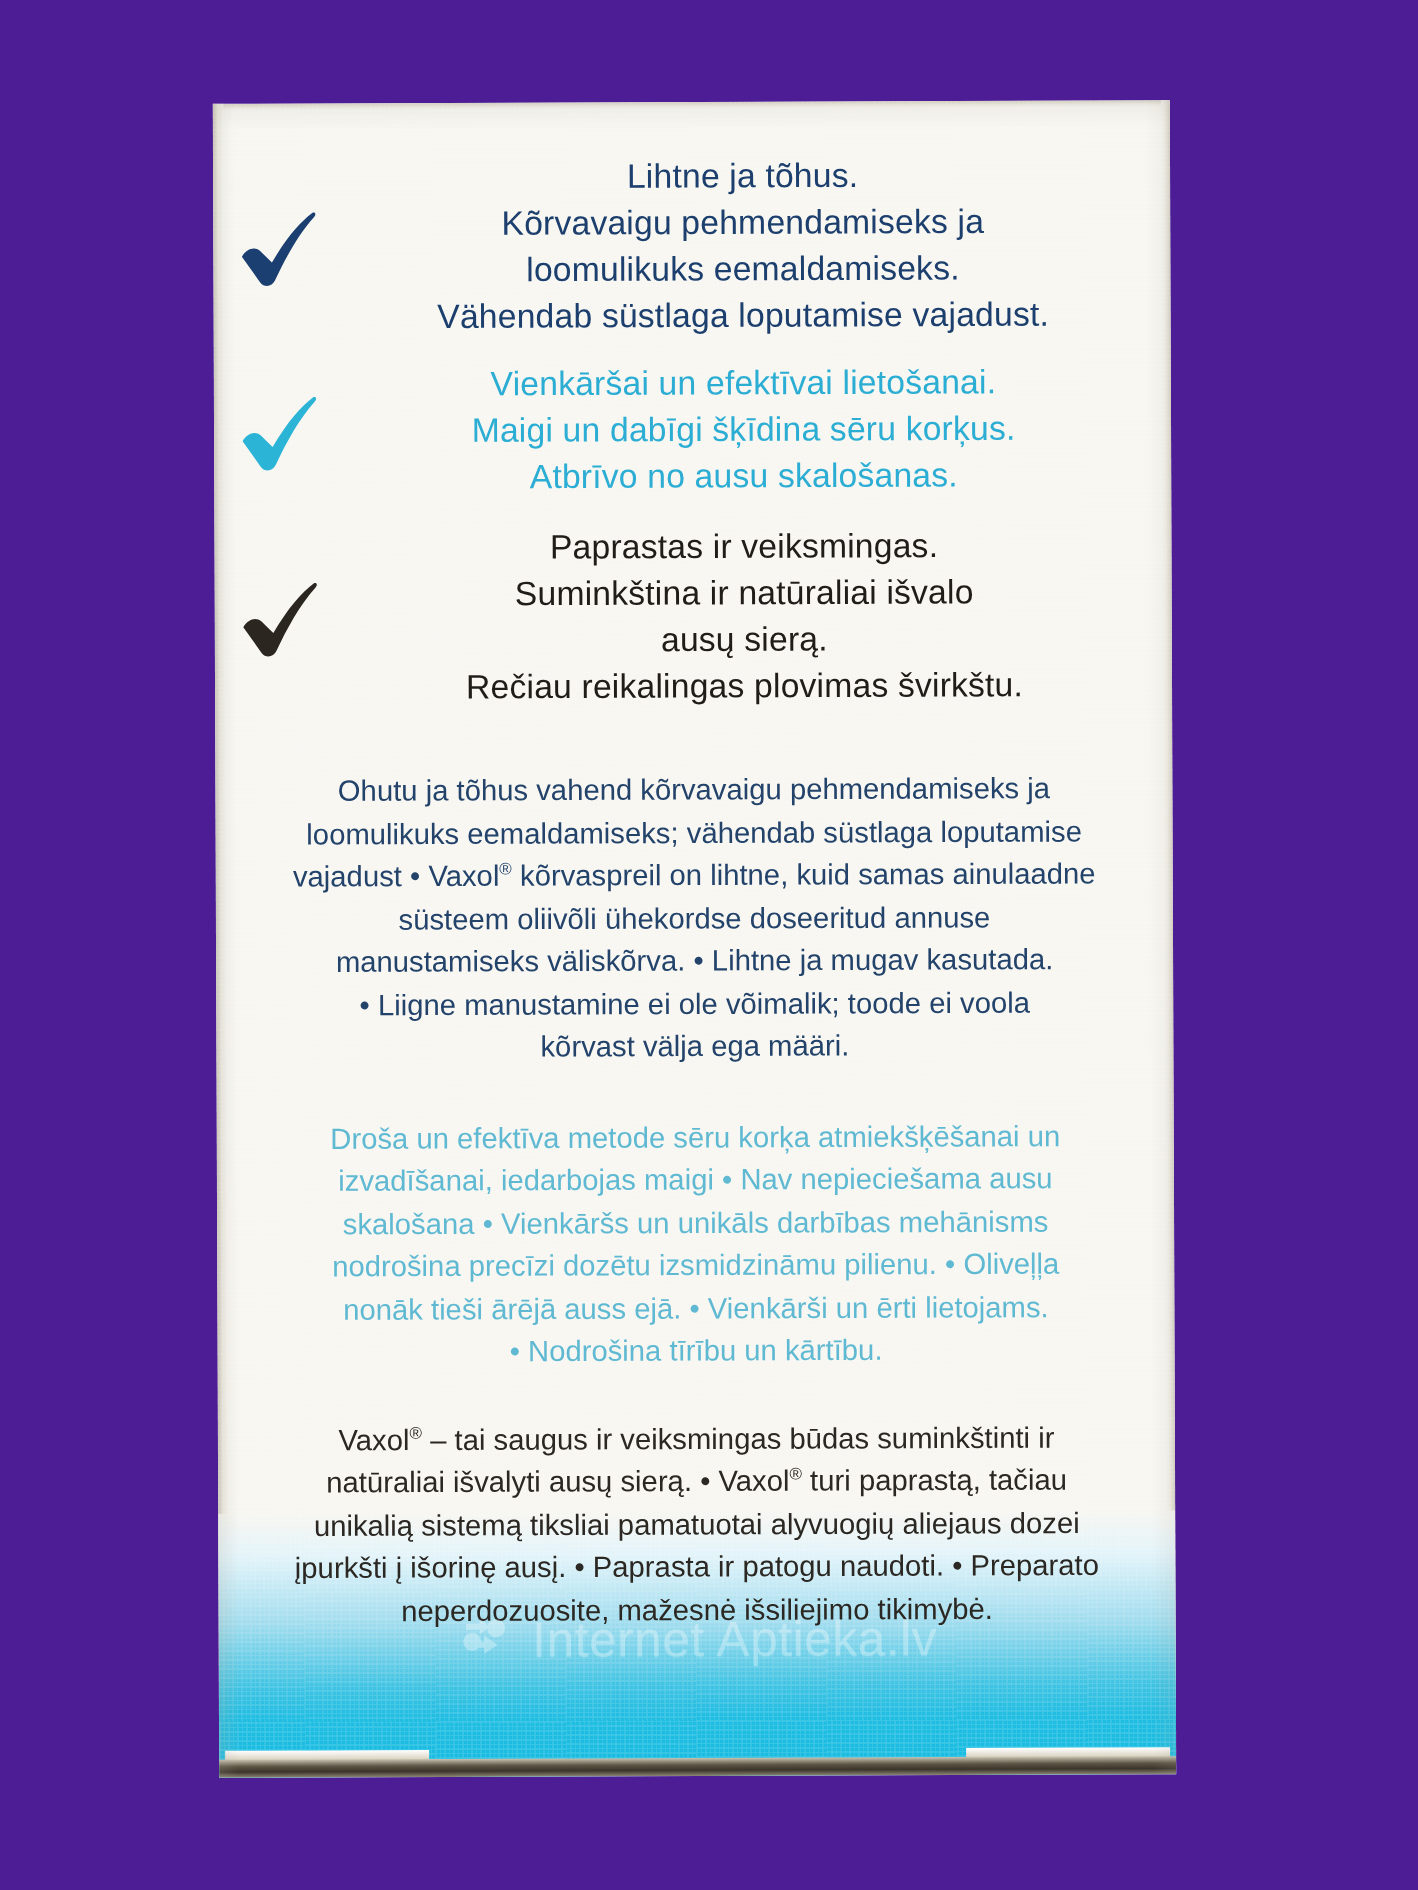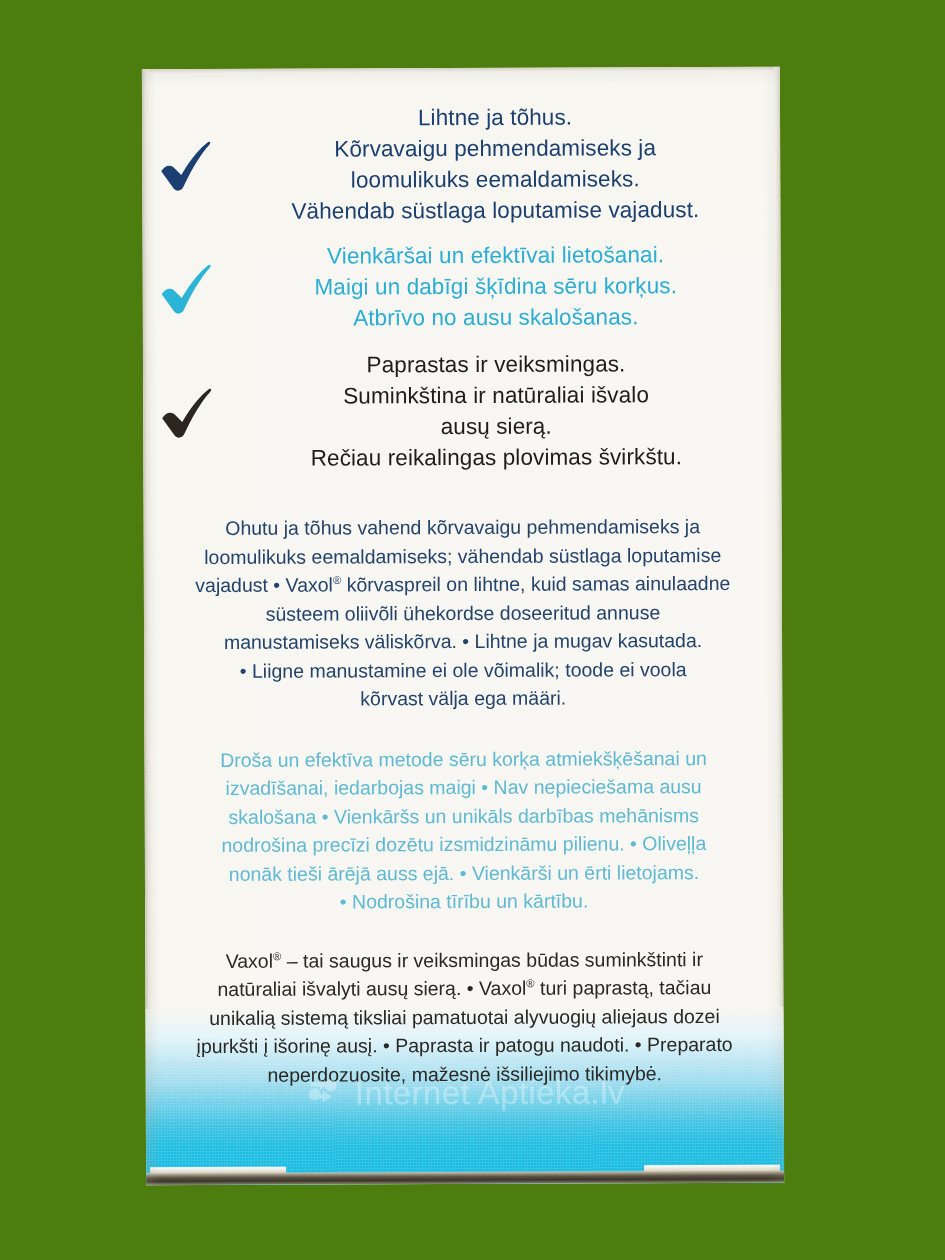--- a/index.html
+++ b/index.html
@@ -12,21 +12,21 @@
     height: 1260px;
     font-family: "Liberation Sans", sans-serif;
     overflow: hidden;
     position: relative;
   }
 
   
   #photo-stage {
     position: absolute;
     inset: 0;
-    background: #4d7c0f;
+    background: #4c1d95;
   }
 
   
   #carton {
     position: absolute;
     left: 144px;
     top: 68px;
     width: 638px;
     height: 1116px;
     background: #f7f6f1;

